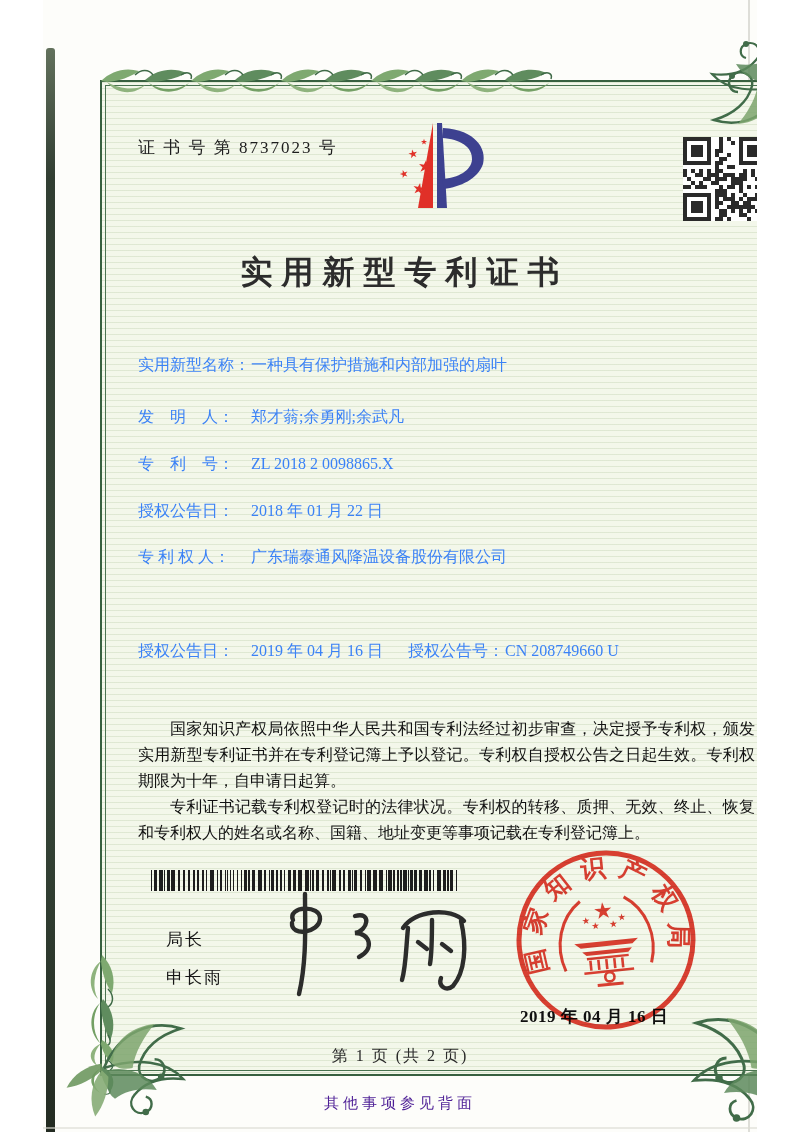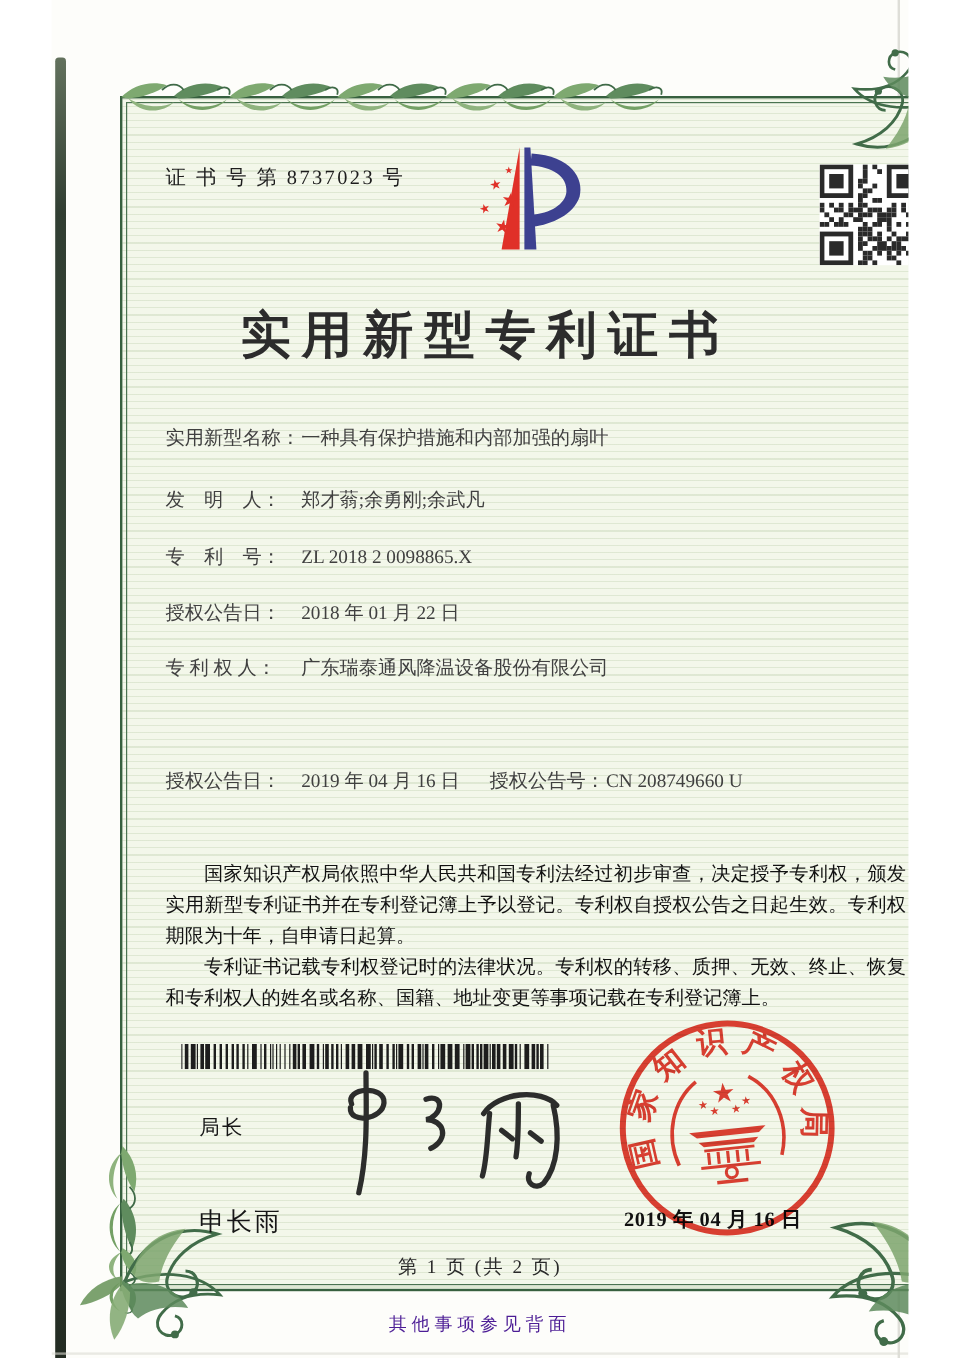--- a/index.html
+++ b/index.html
@@ -19,34 +19,34 @@
     background-image:repeating-linear-gradient(to bottom,rgba(150,178,128,.22) 0 1px,rgba(150,178,128,0) 1px 6px);}
   .cert-border::before{content:"";position:absolute;inset:3px;border:1px solid #4a7350;pointer-events:none;}
 
   .ornaments{position:absolute;left:0;top:0;pointer-events:none;}
 
   .cert-number{position:absolute;left:95px;top:136px;font-size:17px;color:#1d1d1d;letter-spacing:2px;}
   .logo{position:absolute;left:336px;top:116px;}
   .qr{position:absolute;left:640px;top:137px;background:#fff;}
 
   .title{position:absolute;left:0;right:0;top:251px;text-align:center;
-    font-size:42px;font-weight:600;color:#2c2c2c;letter-spacing:9px;text-indent:9px;}
-
-  .field-row{position:absolute;left:95px;width:625px;font-size:16px;color:#404040;white-space:nowrap;font-family:Liberation Serif, serif;}
+    font-size:32px;font-weight:600;color:#2c2c2c;letter-spacing:9px;text-indent:9px;}
+
+  .field-row{position:absolute;left:95px;width:625px;font-size:16px;color:#3b82f6;white-space:nowrap;font-family:Liberation Serif, serif;}
   .f-label{display:inline-block;min-width:112px;}
   .f-value{margin-left:1px;}
   .grant-second{position:absolute;left:270px;top:0;}
 
   .paragraphs{position:absolute;left:95px;top:682px;width:617px;font-size:16px;line-height:26px;
     color:#111;text-align:justify;margin-top:34px;}
   .paragraphs p{margin:0;text-indent:2em;}
 
   .barcode{position:absolute;left:108px;top:870px;}
   .signer-title{position:absolute;left:123px;top:928px;font-size:17px;color:#161616;letter-spacing:2px;}
-  .signer-name{position:absolute;left:123px;top:1004px;font-size:21px;color:#161616;letter-spacing:2px;}
+  .signer-name{position:absolute;left:123px;top:966px;font-size:17px;color:#161616;letter-spacing:2px;}
   .signature{position:absolute;left:212px;top:886px;z-index:3;}
 
   .seal{position:absolute;left:468px;top:845px;z-index:5;mix-blend-mode:multiply;opacity:.95;}
   .seal-date{position:absolute;left:477px;top:1005px;z-index:4;font-size:17px;font-weight:600;
     color:#101010;letter-spacing:.5px;}
 
   .page-indicator{position:absolute;left:0;right:0;top:1046px;text-align:center;font-size:16px;color:#2a2a2a;letter-spacing:2px;}
   .back-note{position:absolute;left:0;right:0;top:1094px;text-align:center;font-size:15px;color:#4c1d95;letter-spacing:4px;}
 </style>
 </head>

